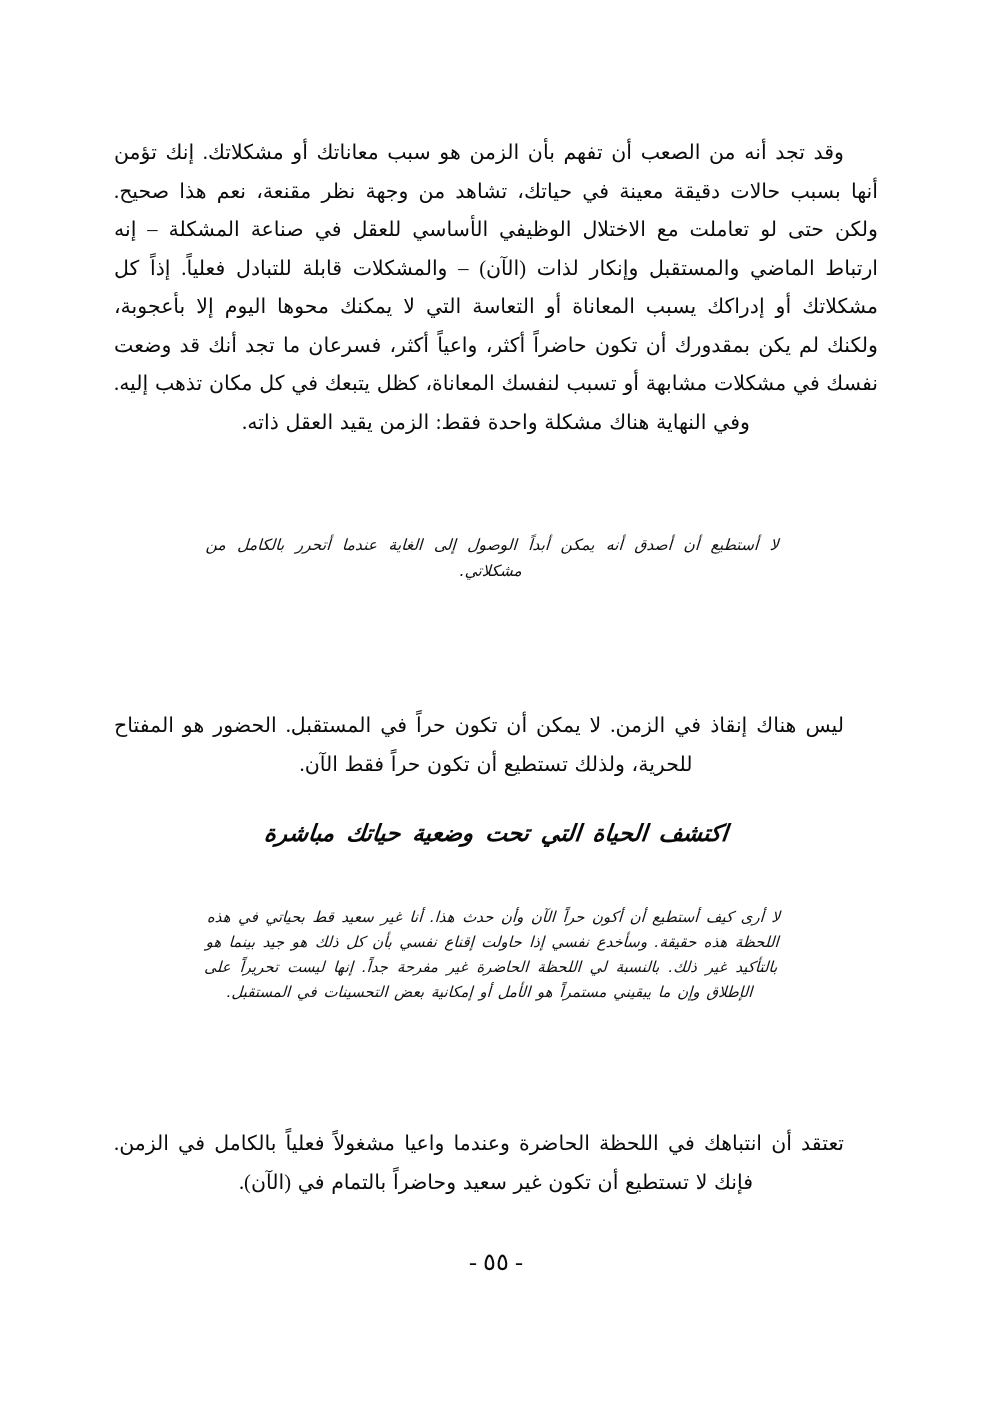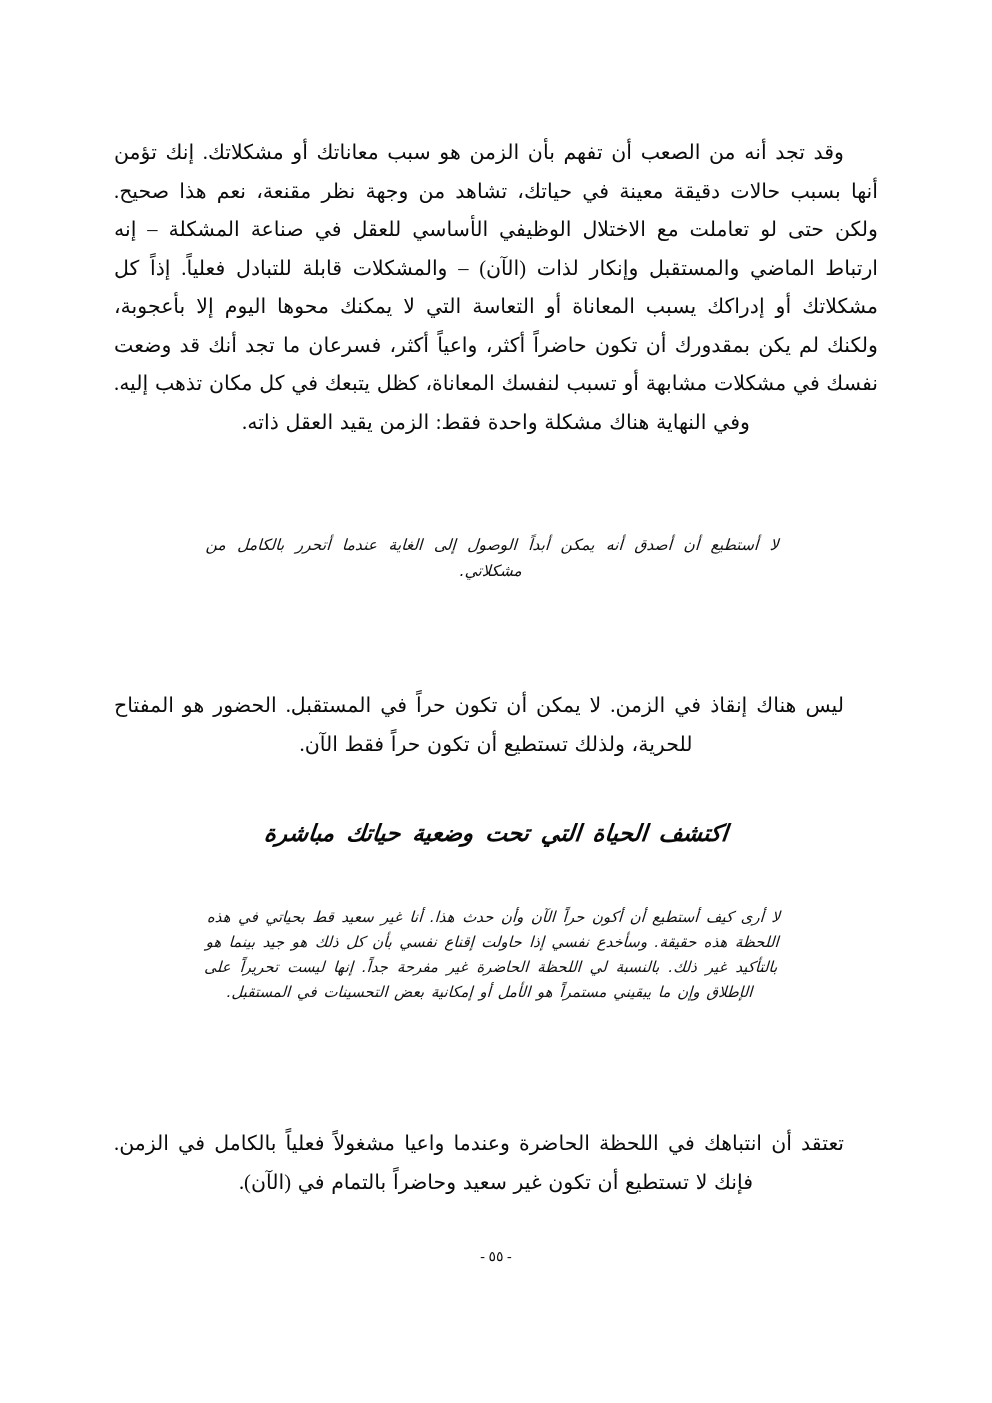--- a/index.html
+++ b/index.html
@@ -91,21 +91,21 @@
     transform: skewX(-6deg);
     direction: rtl;
   }
 
   
   .page-number {
     position: absolute;
     right: 0;
     left: 0;
     text-align: center;
-    font-size: 14px;
+    font-size: 24px;
     letter-spacing: 3px;
     color: #0b0b0b;
     font-family: "Liberation Serif", "DejaVu Serif", serif;
     direction: ltr;
   }
 
   
   .watermark {
     position: absolute;
     right: 0;
@@ -124,21 +124,21 @@
 
 <div class="page">
 
   <div class="body-block" style="top:133px;">
     <p class="body-par par-indent tail-center">وقد تجد أنه من الصعب أن تفهم بأن الزمن هو سبب معاناتك أو مشكلاتك. إنك تؤمن أنها بسبب حالات دقيقة معينة في حياتك، تشاهد من وجهة نظر مقنعة، نعم هذا صحيح. ولكن حتى لو تعاملت مع الاختلال الوظيفي الأساسي للعقل في صناعة المشكلة – إنه ارتباط الماضي والمستقبل وإنكار لذات (الآن) – والمشكلات قابلة للتبادل فعلياً. إذاً كل مشكلاتك أو إدراكك يسبب المعاناة أو التعاسة التي لا يمكنك محوها اليوم إلا بأعجوبة، ولكنك لم يكن بمقدورك أن تكون حاضراً أكثر، واعياً أكثر، فسرعان ما تجد أنك قد وضعت نفسك في مشكلات مشابهة أو تسبب لنفسك المعاناة، كظل يتبعك في كل مكان تذهب إليه. وفي النهاية هناك مشكلة واحدة فقط: الزمن يقيد العقل ذاته.</p>
   </div>
 
   <div class="quote-block q1" style="top:532px;">لا أستطيع أن أصدق أنه يمكن أبداً الوصول إلى الغاية عندما أتحرر بالكامل من مشكلاتي.</div>
 
 
-  <div class="body-block" style="top:686px;">
+  <div class="body-block" style="top:706px;">
     <p class="body-par par-indent tail-center">ليس هناك إنقاذ في الزمن. لا يمكن أن تكون حراً في المستقبل. الحضور هو المفتاح للحرية، ولذلك تستطيع أن تكون حراً فقط الآن.</p>
   </div>
 
   <div class="section-heading" style="top:820px;">اكتشف الحياة التي تحت وضعية حياتك مباشرة</div>
 
   <div class="quote-block q2" style="top:905px;">لا أرى كيف أستطيع أن أكون حراً الآن وأن حدث هذا. أنا غير سعيد قط بحياتي في هذه اللحظة هذه حقيقة. وسأخدع نفسي إذا حاولت إقناع نفسي بأن كل ذلك هو جيد بينما هو بالتأكيد غير ذلك. بالنسبة لي اللحظة الحاضرة غير مفرحة جداً. إنها ليست تحريراً على الإطلاق وإن ما يبقيني مستمراً هو الأمل أو إمكانية بعض التحسينات في المستقبل.</div>
 
   <div class="body-block" style="top:1124px;">
     <p class="body-par par-indent tail-center">تعتقد أن انتباهك في اللحظة الحاضرة وعندما واعيا مشغولاً فعلياً بالكامل في الزمن. فإنك لا تستطيع أن تكون غير سعيد وحاضراً بالتمام في (الآن).</p>
   </div>

